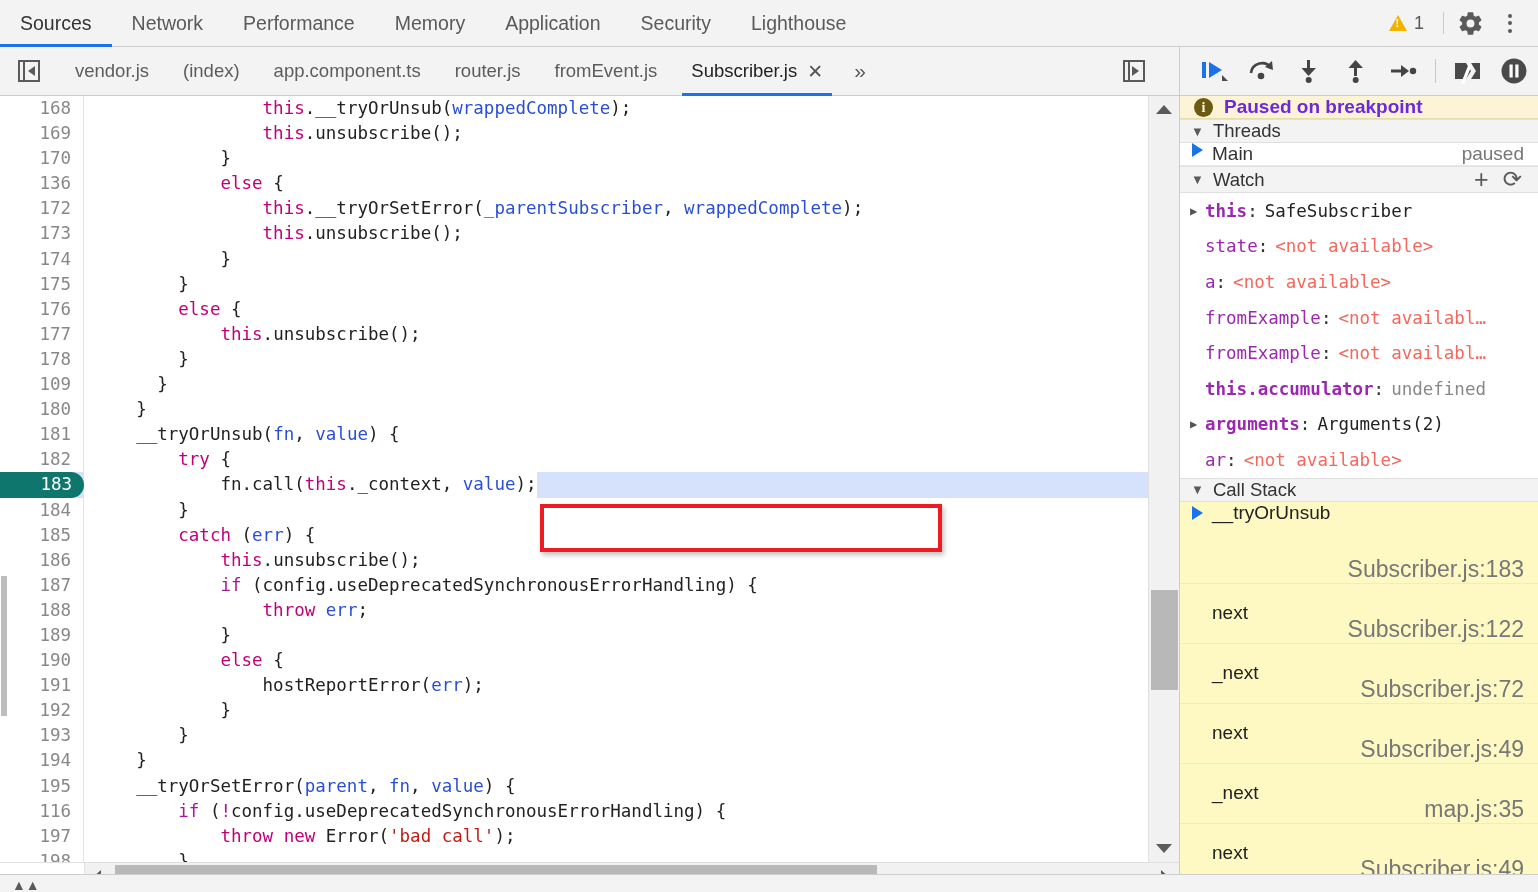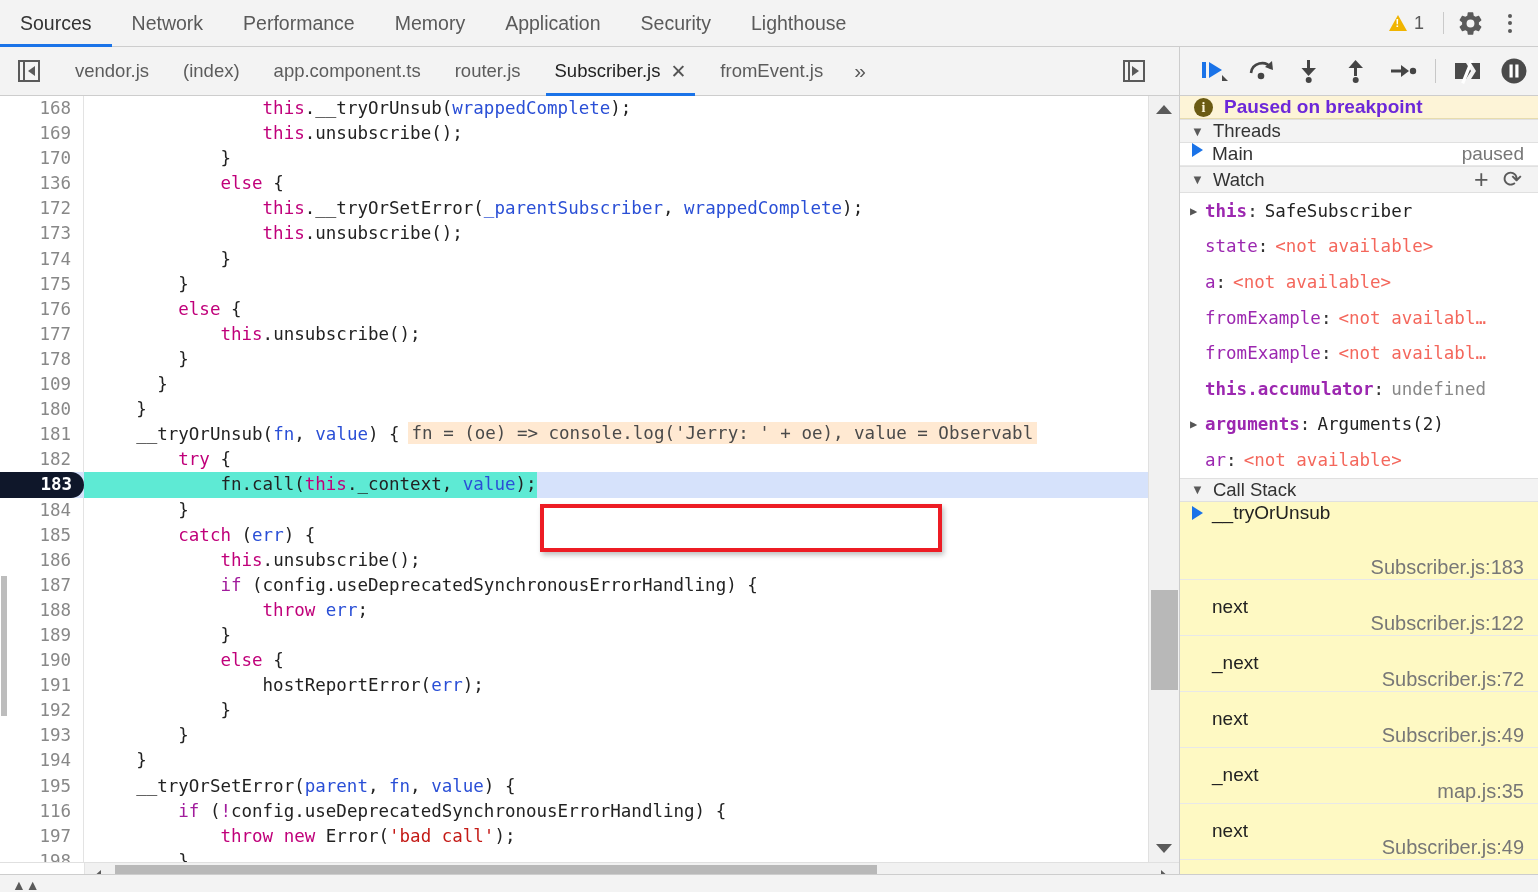--- a/index.html
+++ b/index.html
@@ -96,30 +96,30 @@
   .code-area { flex: 1; display: flex; position: relative; min-height: 0; background: #fff; overflow: hidden; }
   .code-rows { flex: 1; position: relative; overflow: hidden; }
   .code-row { display: flex; height: 25.1px; align-items: flex-start; position: relative; }
   .ln {
     width: 84px; min-width: 84px; text-align: right; padding-right: 12px;
     font-family: "DejaVu Sans Mono", monospace; font-size: 17.5px; color: #888;
     line-height: 25.1px; background: #fff; position: relative; z-index: 3;
     border-right: 1px solid #e3e3e3;
   }
   .code-row.current .ln {
-    background: #0f172a; color: #fff; font-weight: bold; border-right: none;
+    background: #0f766e; color: #fff; font-weight: normal; border-right: none;
     border-radius: 0 13px 13px 0; width: 84px; min-width: 84px; padding-left: 16px;
   }
   .codetext {
     font-family: "DejaVu Sans Mono", monospace; font-size: 17.5px;
     line-height: 25.1px; white-space: pre; padding-left: 10px; color: #222;
     position: relative; z-index: 2;
   }
   .code-row.current { background: #d6e2fb; }
-  .code-row.current .codetext { background: #5eead4; display: inline-block; }
+  .code-row.current .codetext { background: #ffffff; display: inline-block; }
   
   .t-kw  { color: #c0007a; }
   .t-kw2 { color: #a11c9c; }
   .t-var { color: #2a4fd6; }
   .t-str { color: #c41a16; }
   .t-this{ color: #c0007a; }
 
   .inline-val {
     background: #ffe9d2; color: #4a4a4a; padding: 1px 4px; margin-left: 8px;
     font-family: "DejaVu Sans Mono", monospace; font-size: 17.5px;
@@ -229,21 +229,21 @@
   }
   .cs-row.sel { flex-wrap: wrap; min-height: 65px; align-content: center; }
   .cs-arrow {
     width: 0; height: 0; border-top: 7px solid transparent; border-bottom: 7px solid transparent;
     border-left: 11px solid #1a73e8; margin-right: 9px; position: relative; flex: 0 0 auto;
   }
   .cs-arrow::before {
     content: ""; position: absolute; left: -11px; top: -3px; width: 6px; height: 6px; background: #1a73e8;
   }
   .cs-fn { font-size: 19px; color: #222; }
-  .cs-loc { margin-left: auto; font-size: 20px; color: #777; margin-top: 32px; }
+  .cs-loc { margin-left: auto; font-size: 23px; color: #777; margin-top: 32px; }
   .cs-row.sel .cs-loc { width: 100%; text-align: right; margin-left: 0; }
   .cs-indent { width: 20px; min-width: 20px; }
 
   
   .drawer-hint {
     position: absolute; left: 0; bottom: 0; width: 1538px; height: 18px;
     background: #f3f3f3; border-top: 1px solid #cdcdcd;
   }
   .drawer-chev { position: absolute; left: 12px; top: 2px; font-size: 14px; color: #5a5a5a; }
 </style>
@@ -313,26 +313,26 @@
         </div>
         <div class="file-tab">
           <span>(index)</span>
         </div>
         <div class="file-tab">
           <span>app.component.ts</span>
         </div>
         <div class="file-tab">
           <span>router.js</span>
         </div>
+        <div class="file-tab">
+          <span>fromEvent.js</span>
+        </div>
         <div class="file-tab active">
           <span>Subscriber.js</span>
           <span class="tab-close">✕</span>
-        </div>
-        <div class="file-tab">
-          <span>fromEvent.js</span>
         </div>
         <div class="chev-more">»</div>
         <div class="file-tabbar-right">
           <div class="panelbtn">
             <span class="panelbtn-glyph">
               <span class="tri-r"></span>
             </span>
           </div>
         </div>
       </div>
@@ -390,21 +390,20 @@
               <div class="ln">109</div>
               <div class="codetext">      }</div>
             </div>
             <div class="code-row">
               <div class="ln">180</div>
               <div class="codetext">    }</div>
             </div>
             <div class="code-row">
               <div class="ln">181</div>
               <div class="codetext">    __tryOrUnsub(<span class="t-var">fn</span>, <span class="t-var">value</span>) {</div>
-              <span class="inline-val">fn = (oe) =&gt; console.log('Jerry: ' + oe),  value = Observabl</span>
             </div>
             <div class="code-row">
               <div class="ln">182</div>
               <div class="codetext">        <span class="t-kw">try</span> {</div>
             </div>
             <div class="code-row current">
               <div class="ln">183</div>
               <div class="codetext">            fn.call(<span class="t-this">this</span>._context, <span class="t-var">value</span>);</div>
             </div>
             <div class="code-row">

